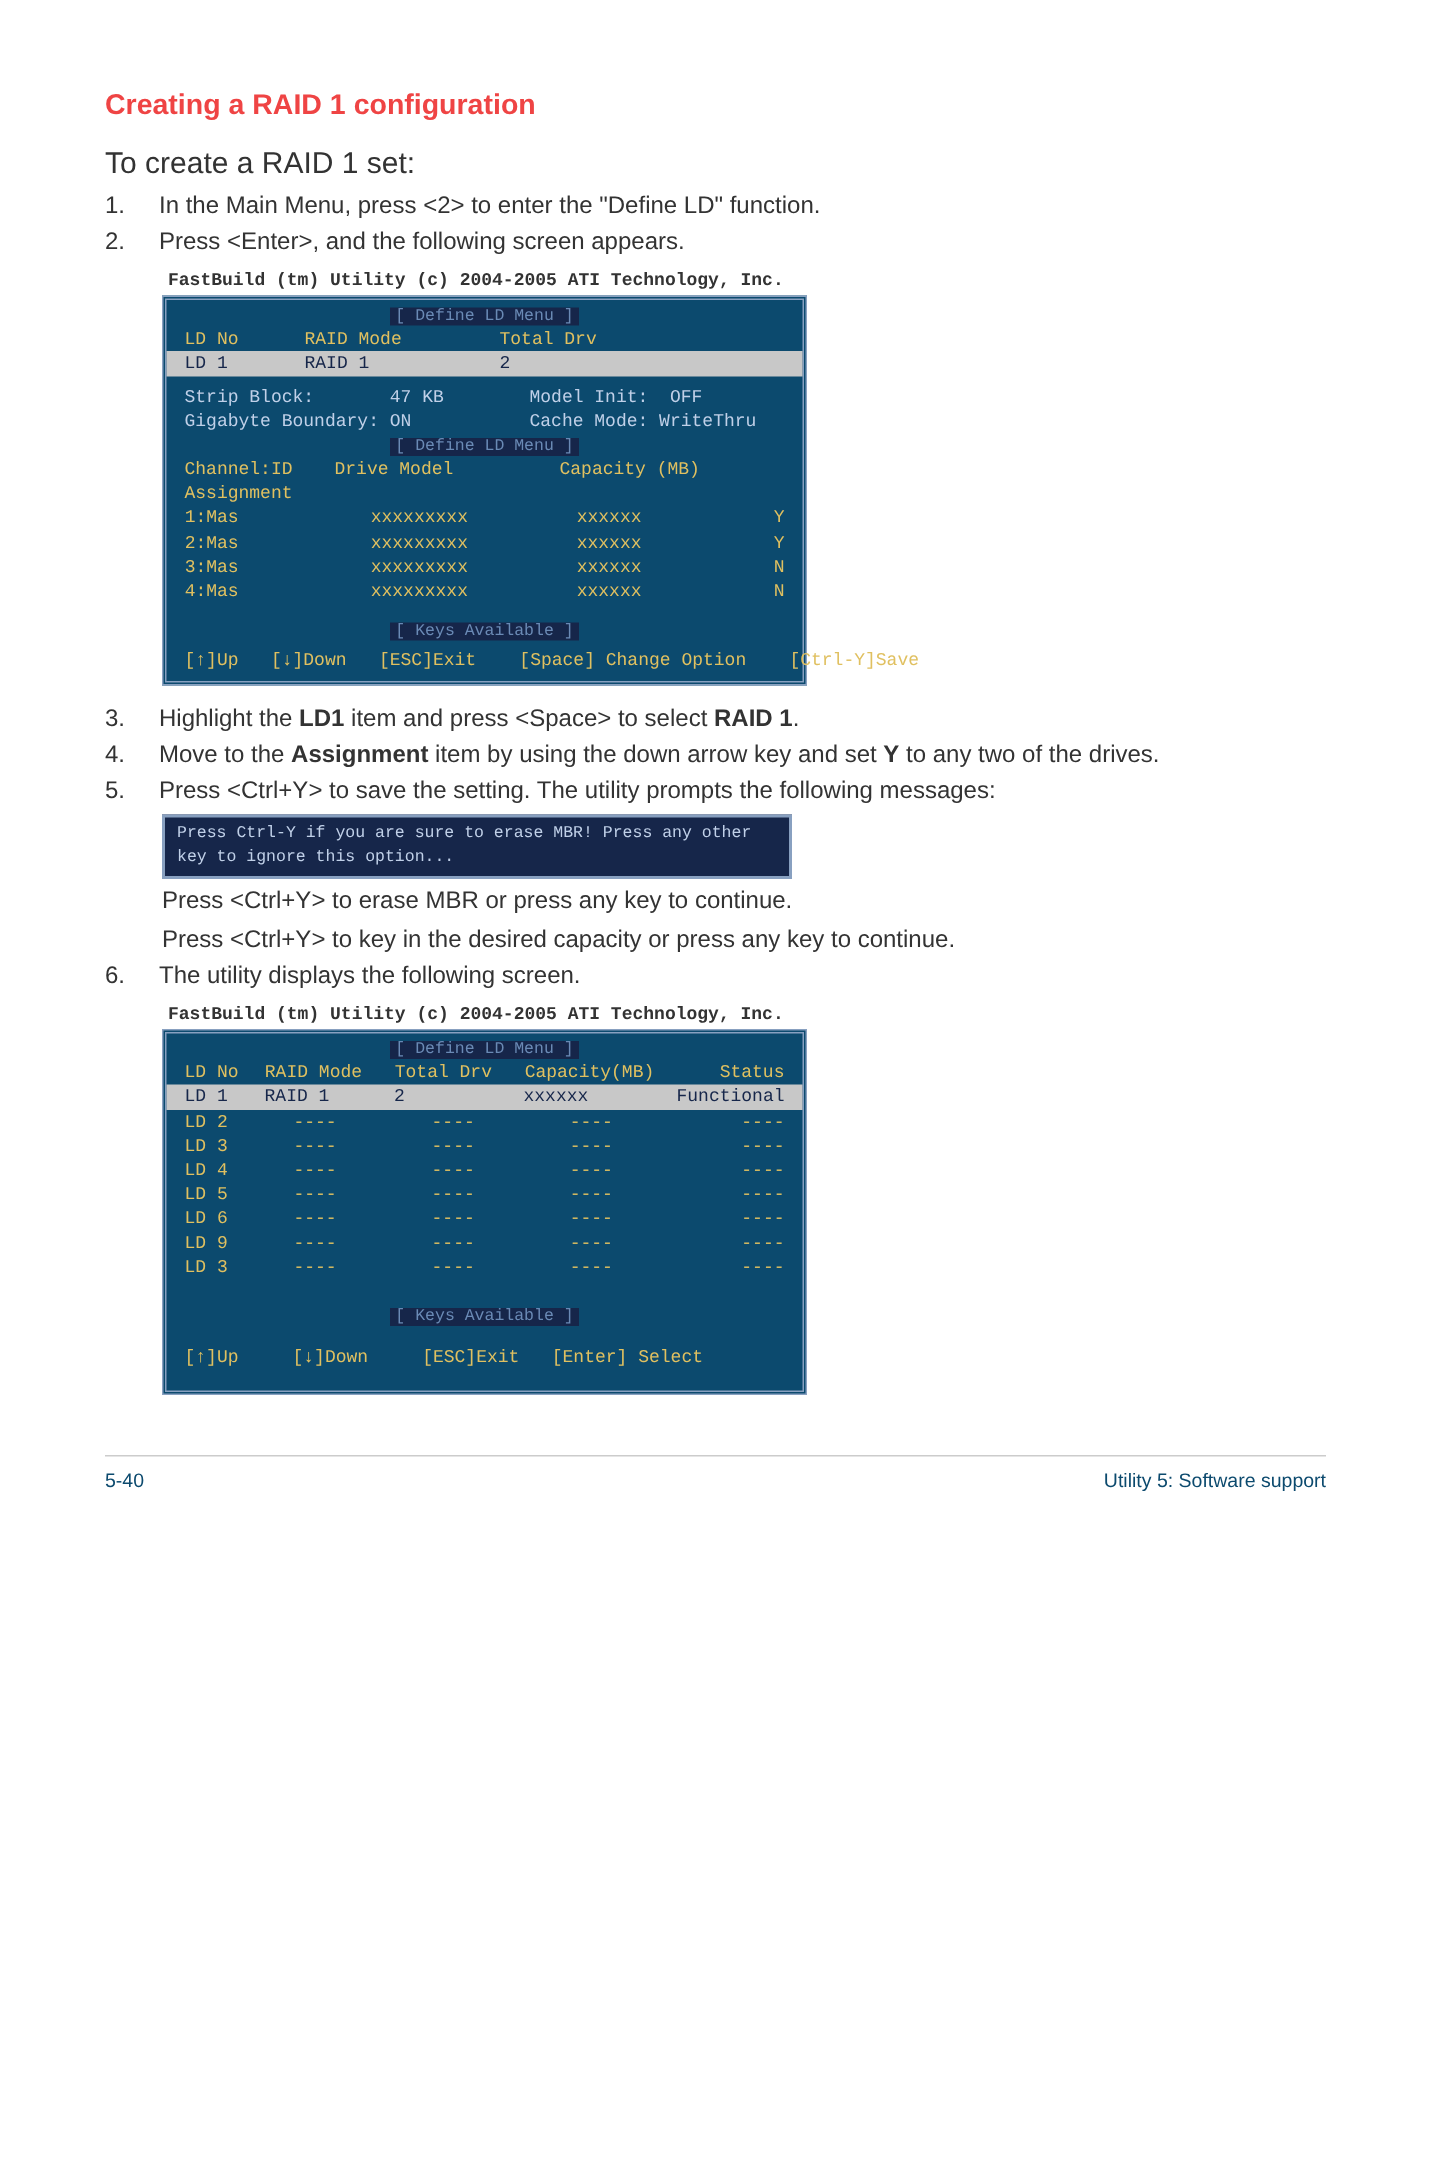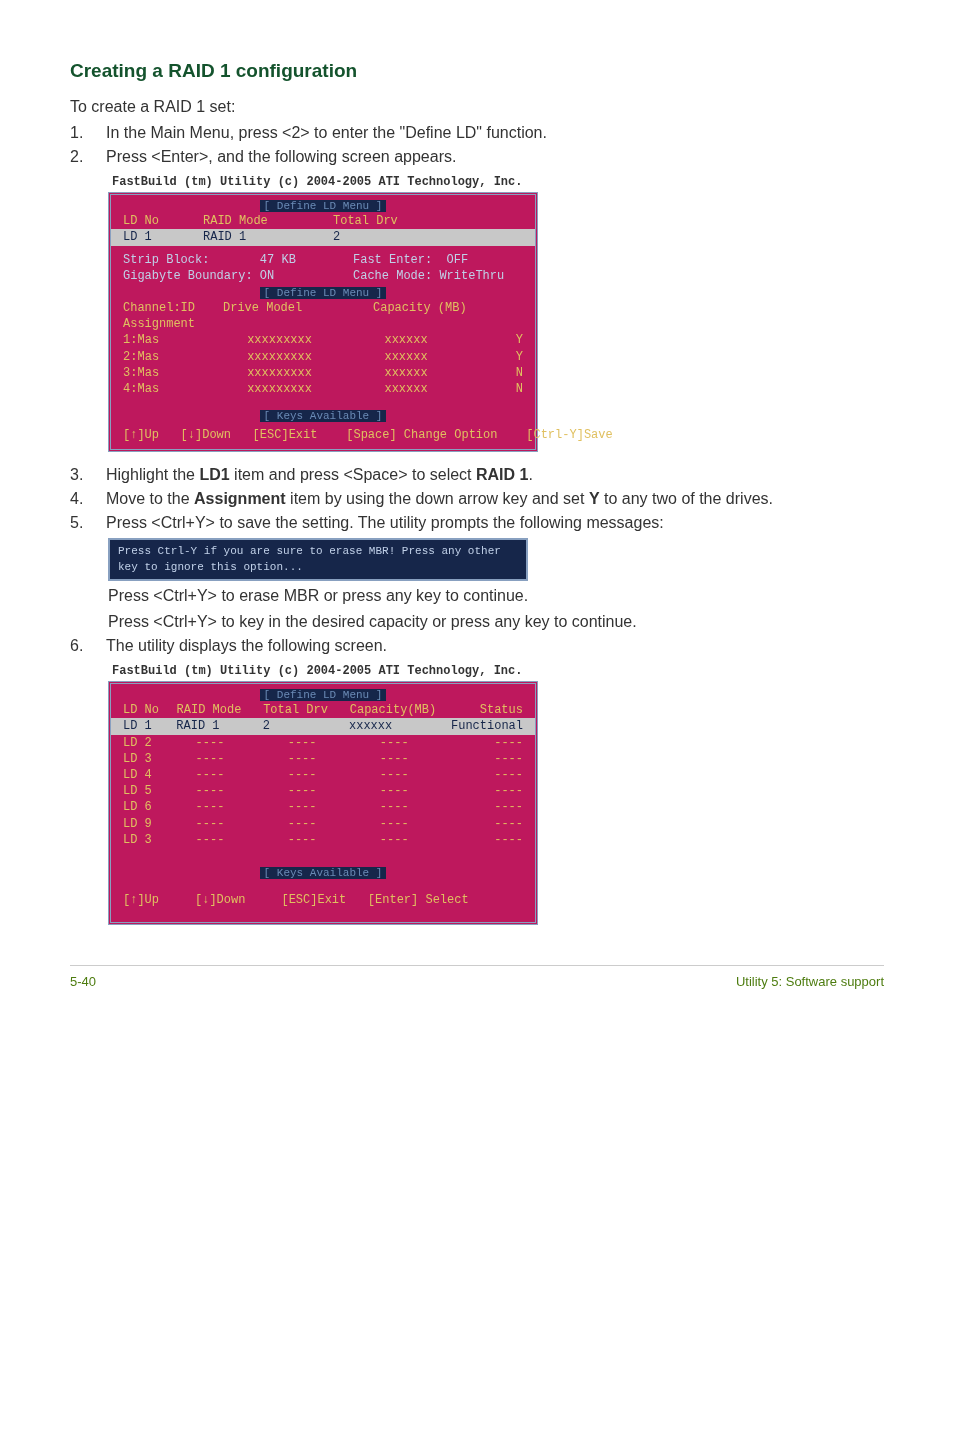--- a/index.html
+++ b/index.html
@@ -9,25 +9,25 @@
     background: #fff;
     color: #333;
     width: 954px;
   }
   .page {
     padding: 60px 70px 40px 70px;
   }
   h2 {
     font-size: 19px;
     font-weight: bold;
-    color: #14532d;
+    color: #ef4444;
     margin: 0 0 12px 0;
   }
   p.intro {
-    font-size: 16px;
+    font-size: 20px;
     margin: 16px 0 8px 0;
     color: #333;
   }
   ol {
     margin: 0;
     padding-left: 0;
     list-style: none;
   }
   ol li {
     font-size: 16px;
@@ -50,21 +50,21 @@
     width: 430px;
     box-sizing: border-box;
   }
   .term-title {
     color: #333;
     font-weight: bold;
     padding: 2px 4px;
   }
   .term-box {
     border: 3px double #88a0c0;
-    background: #be185d;
+    background: #0c4a6e;
     color: #c0d0e8;
     position: relative;
     padding: 2px 0;
   }
   .sect-label {
     color: #6a8ab5;
     font-size: 11px;
     text-align: center;
     position: relative;
     height: 14px;
@@ -117,21 +117,21 @@
     color: #c0d0e8;
     padding: 4px 8px;
   }
   .footer {
     border-top: 1px solid #ccc;
     margin-top: 40px;
     padding-top: 8px;
     display: flex;
     justify-content: space-between;
     font-size: 13px;
-    color: #4d7c0f;
+    color: #0c4a6e;
   }
   .col-a { width: 80px; }
   .col-b { width: 130px; }
   .col-c { width: 140px; }
   .t2a { width: 68px; }
   .t2b { width: 110px; }
   .t2c { width: 110px; }
   .t2d { width: 130px; }
   .t2e { width: 90px; text-align: right; }
 </style>
@@ -166,21 +166,21 @@
         <span class="col-c">Total Drv</span>
       </div>
       <div class="row sel">
         <span class="col-a">LD 1</span>
         <span class="col-b">RAID 1</span>
         <span class="col-c">2</span>
       </div>
       <div style="height:6px"></div>
       <div class="row">
         <span style="width:230px">Strip Block:       47 KB</span>
-        <span>Fast Enter:  OFF</span>
+        <span>Model Init:  OFF</span>
       </div>
       <div class="row">
         <span style="width:230px">Gigabyte Boundary: ON</span>
         <span>Cache Mode: WriteThru</span>
       </div>
 
       <div class="sect-label"><span>[ Define LD Menu ]</span></div>
 
       <div class="row hdr">
         <span style="width:100px">Channel:ID</span>

